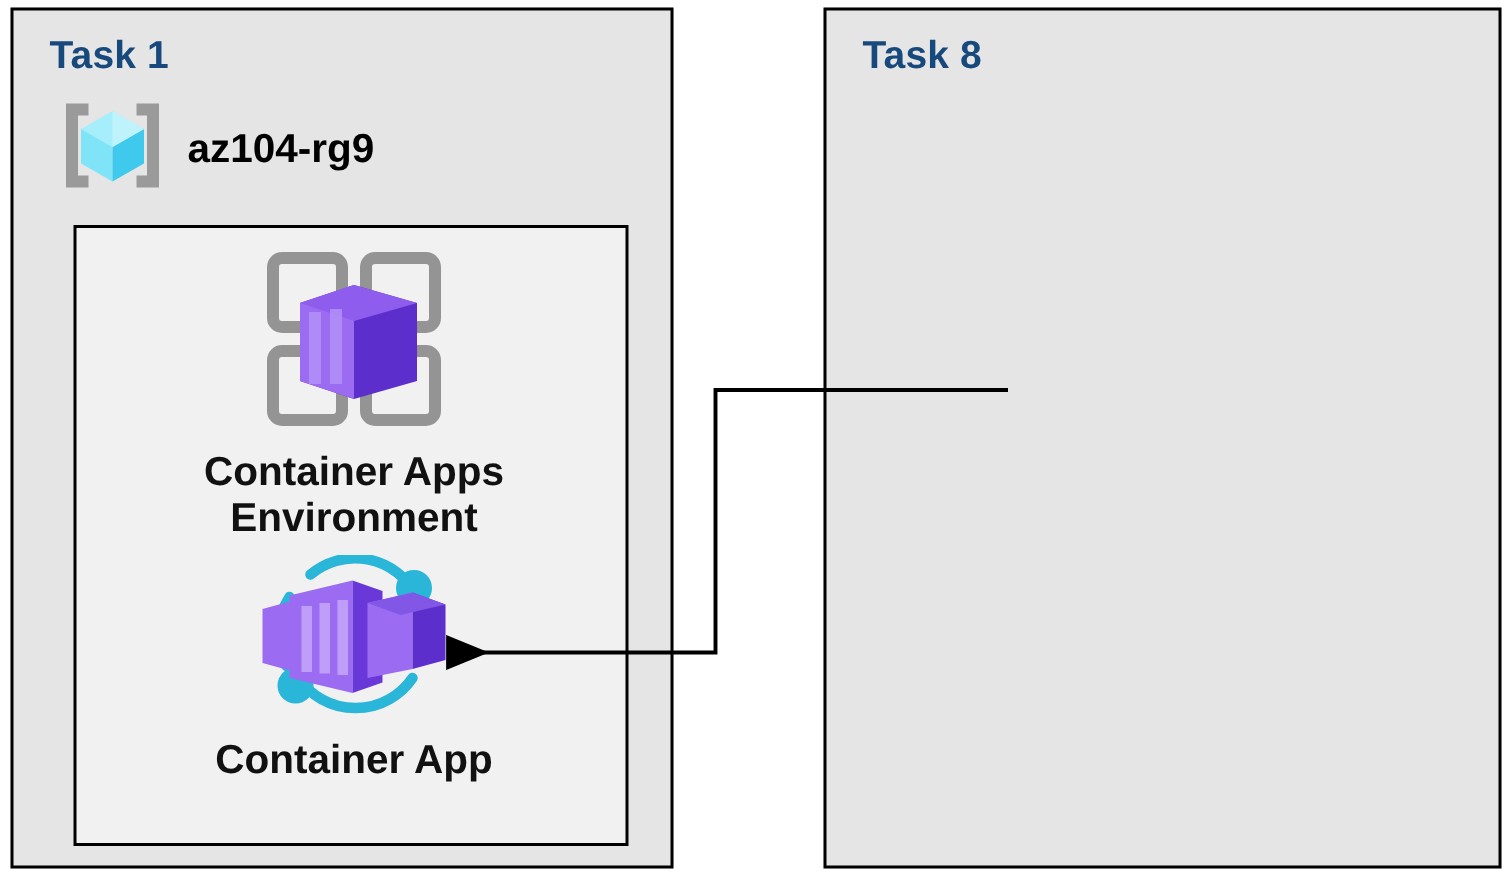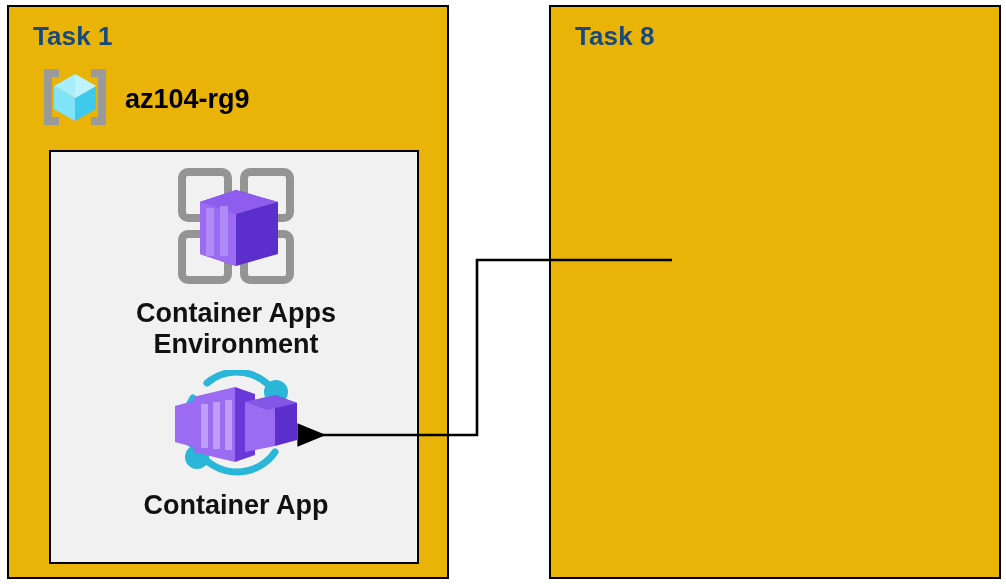--- a/index.html
+++ b/index.html
@@ -14,21 +14,21 @@
     position: relative;
     width: 1006px;
     height: 584px;
     background: #ffffff;
     overflow: hidden;
   }
 
   
   .task-panel {
     position: absolute;
-    background: #eab308;
+    background: #e5e5e5;
     border: 2px solid #000000;
     box-sizing: border-box;
   }
   #task1-panel { left: 7px;   top: 5px; width: 442px; height: 574px; }
   #task2-panel { left: 549px; top: 5px; width: 452px; height: 574px; }
 
   .task-title {
     position: absolute;
     left: 24px;
     top: 14px;

